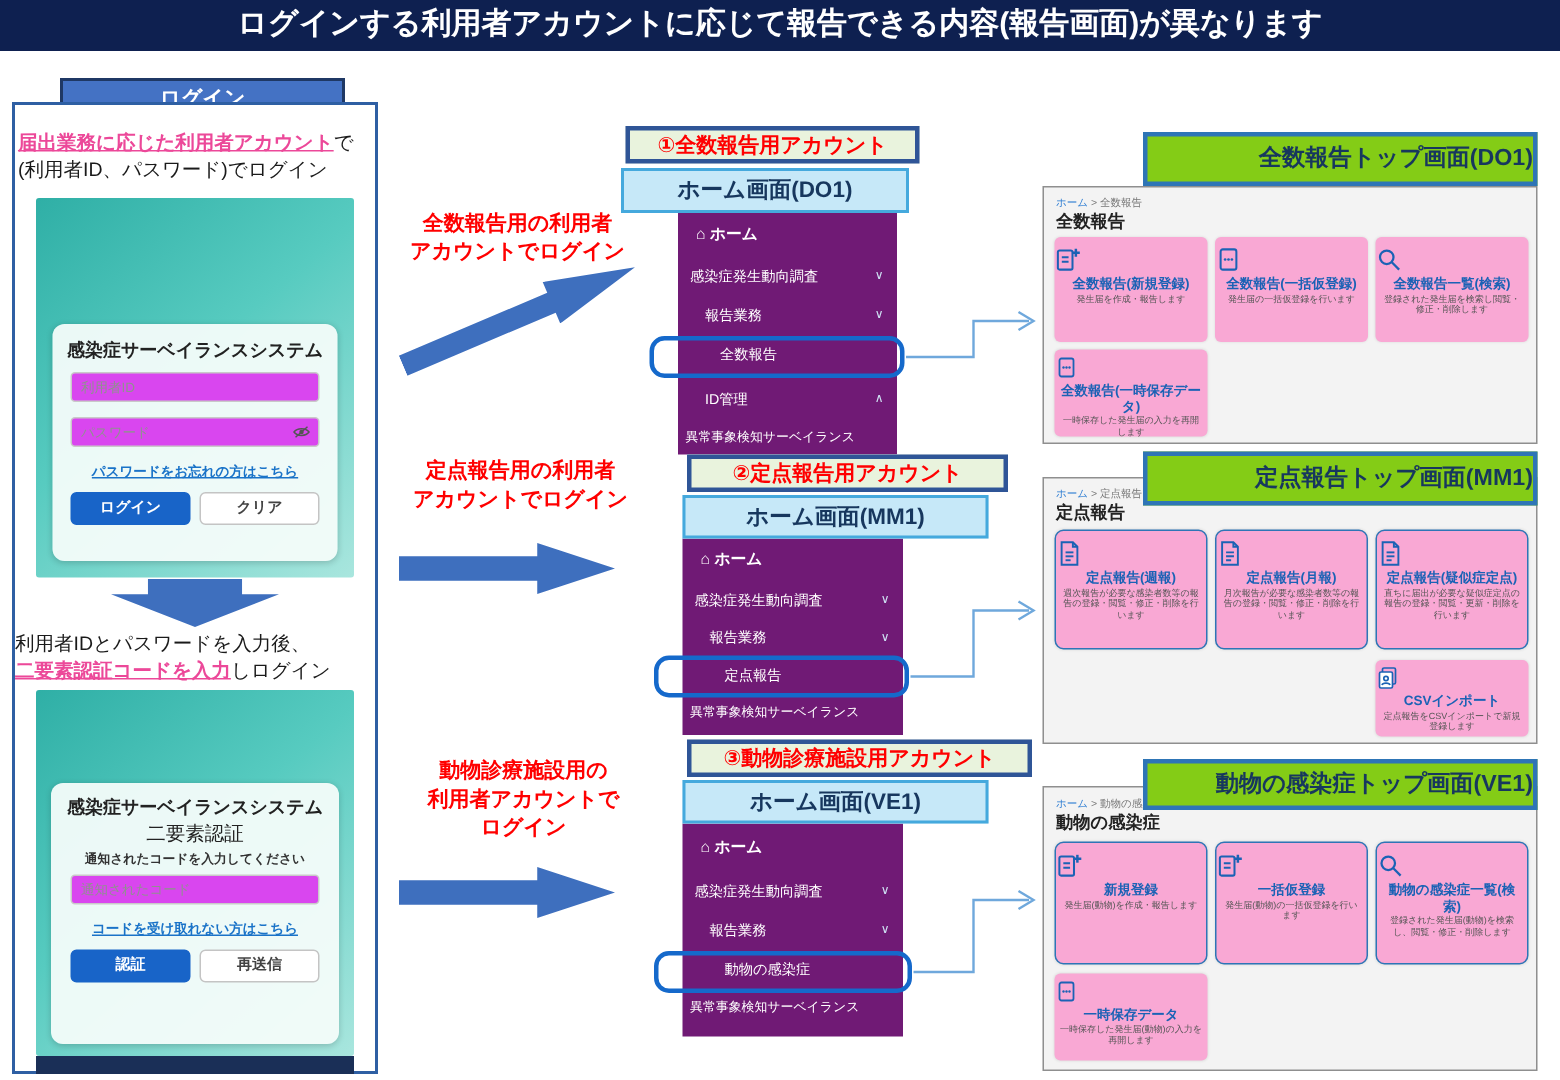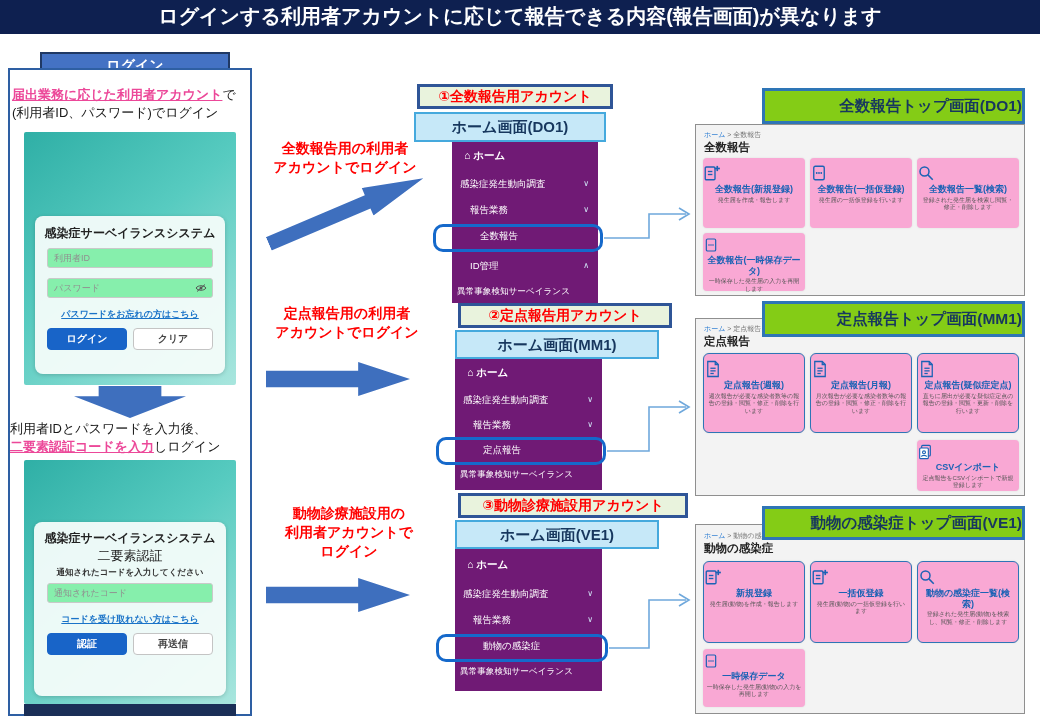--- a/index.html
+++ b/index.html
@@ -16,21 +16,21 @@
   #right-hdr{left:476px;top:49px;width:460px;height:28px;font-size:15px;line-height:24px}
   
   .outer-box{left:8px;top:68px;width:244px;height:648px;border:2px solid #2E5FA3;background:#fff}
   .note{font-size:13px;color:#1a1a1a;line-height:18px;white-space:nowrap}
   .redu{color:#ec4899;font-weight:bold;text-decoration:underline}
   .mock{background:linear-gradient(140deg,#2FAFA6 0%,#57CBC0 45%,#A9E6DE 100%);border-radius:2px}
   .mcard{position:absolute;background:rgba(244,252,250,.95);border-radius:8px;box-shadow:0 1px 4px rgba(0,0,0,.18)}
   .mtitle{position:absolute;width:100%;font-size:12px;font-weight:bold;color:#222;text-align:center;white-space:nowrap}
   .msub{position:absolute;width:100%;font-size:13px;font-weight:normal;color:#222;text-align:center}
   .minst{position:absolute;width:100%;font-size:8.5px;font-weight:bold;color:#333;text-align:center}
-  .minput{position:absolute;height:20px;background:#86efac;border:1px solid #c9c9c9;border-radius:3px;
+  .minput{position:absolute;height:20px;background:#d946ef;border:1px solid #c9c9c9;border-radius:3px;
           font-size:9px;padding:0 6px;color:#333;font-family:inherit}
   .minput::placeholder{color:#909090}
   .mlink{position:absolute;width:100%;text-align:center;font-size:9px;color:#1A73C8;
          text-decoration:underline;font-weight:bold;cursor:pointer}
   .mbtn{position:absolute;width:80px;height:22px;line-height:20px;font-size:10px;font-weight:bold;
         text-align:center;border-radius:4px;cursor:pointer}
   .mbtn.primary{background:#1864C8;color:#fff;border:1px solid #1864C8}
   .mbtn.ghost{background:#fff;border:1px solid #c4c4c4;color:#444}
   .navybar{background:#1A2F57}
   

